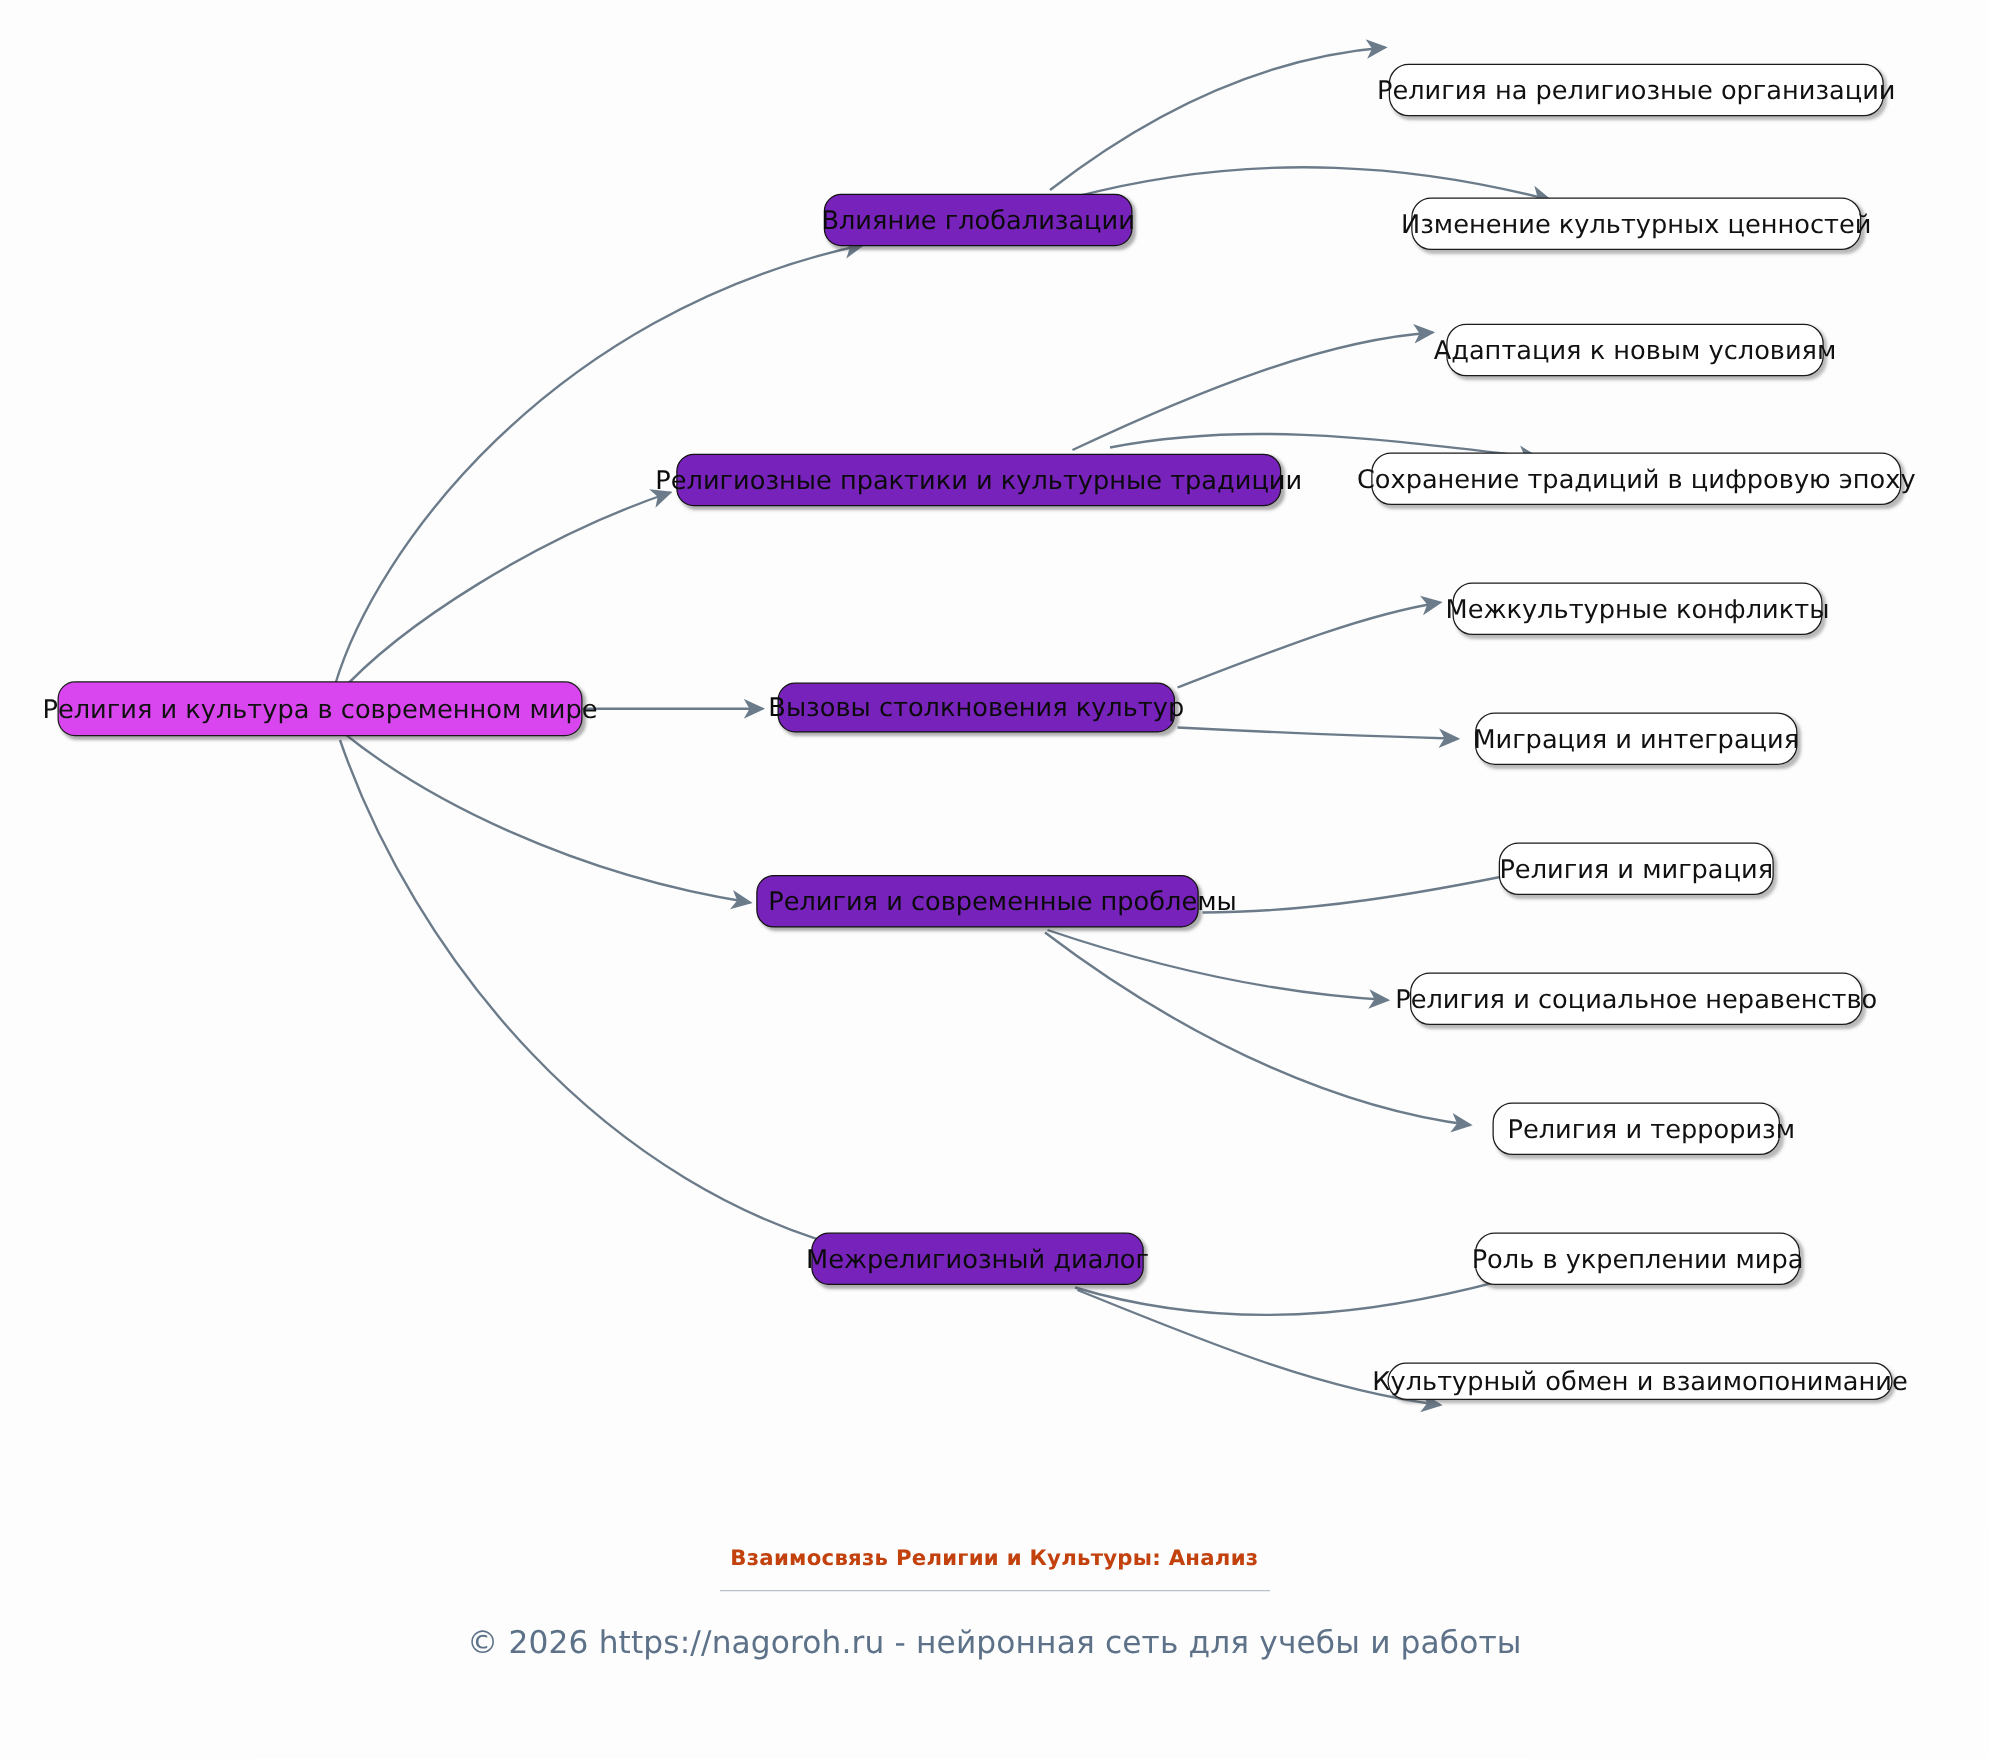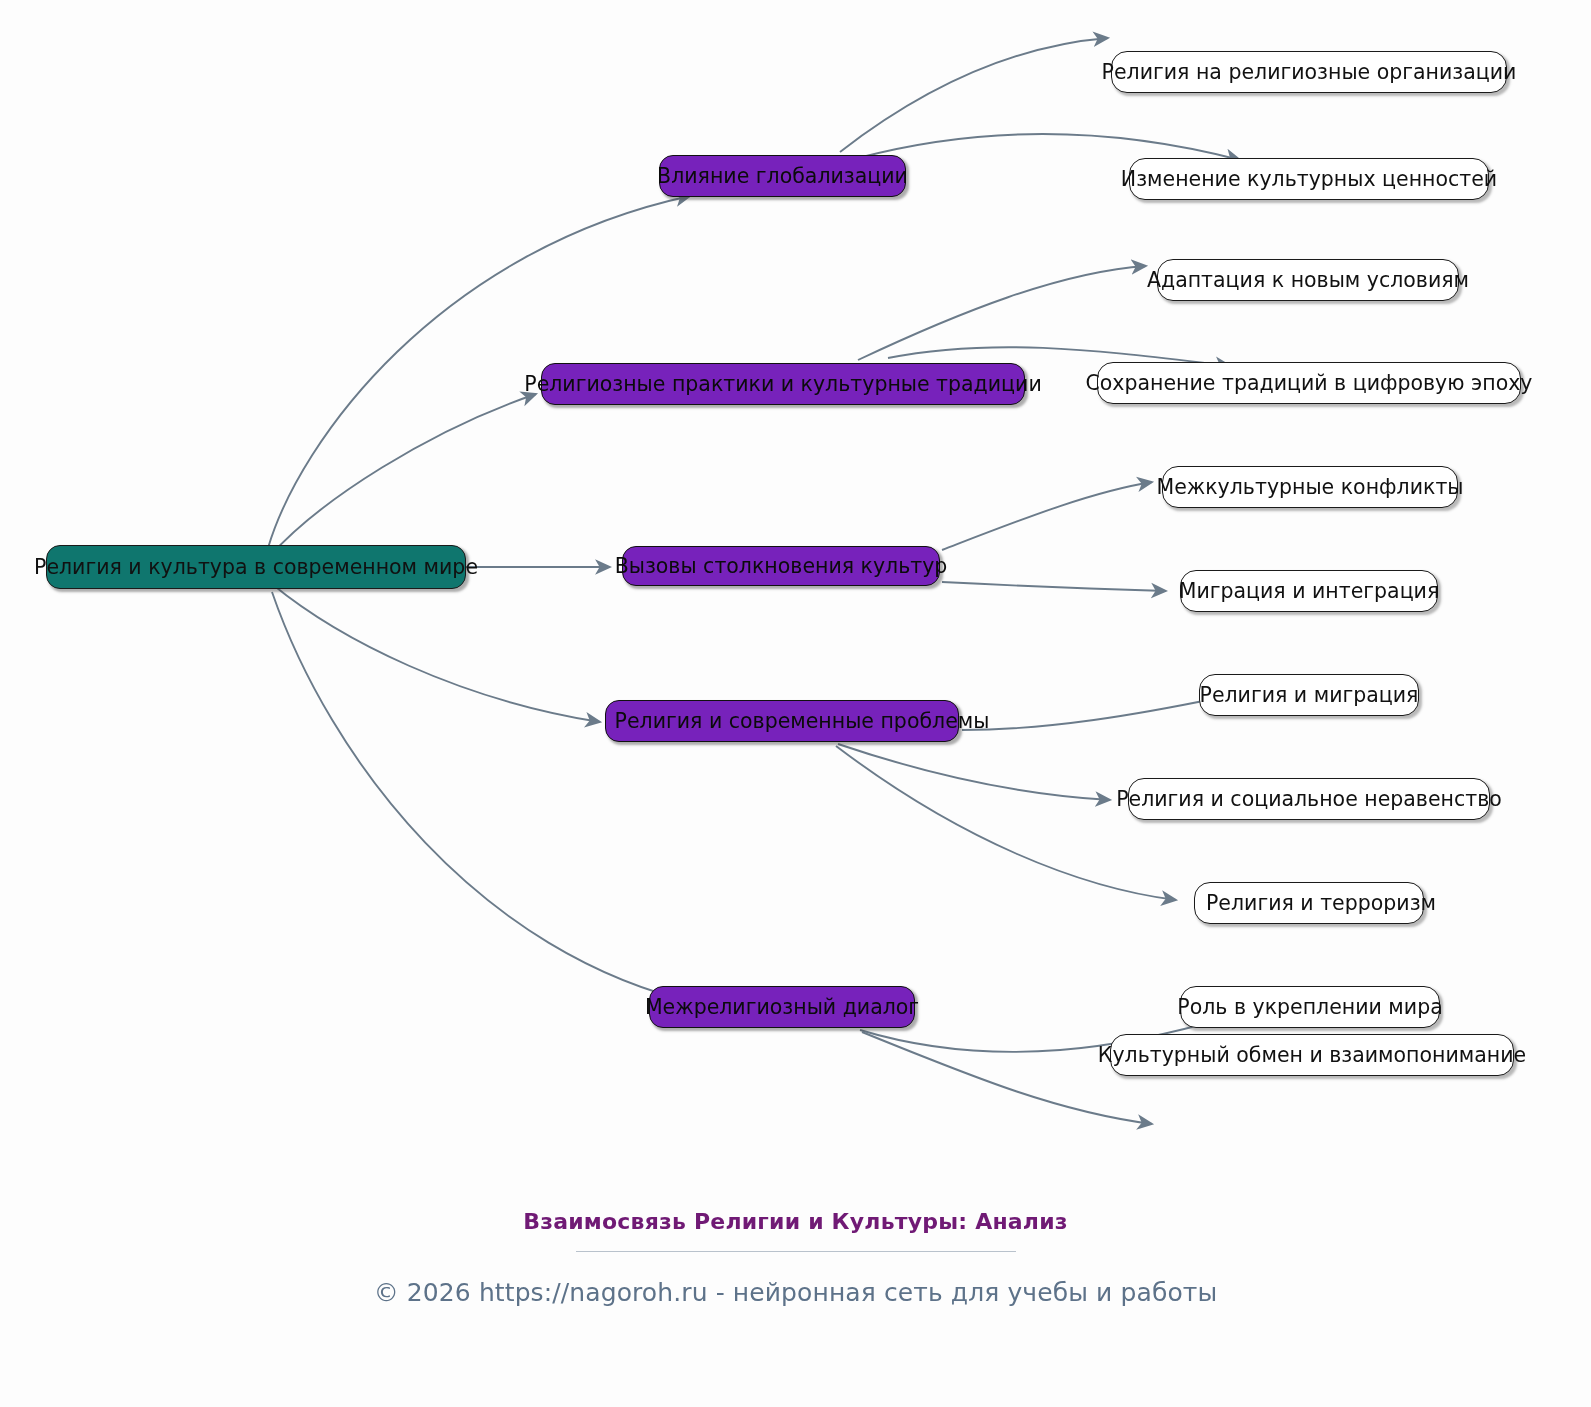--- a/index.html
+++ b/index.html
@@ -26,21 +26,21 @@
     position: absolute;
     box-sizing: border-box;
     display: flex;
     align-items: center;
     justify-content: center;
     border-radius: 14px;
     white-space: nowrap;
     line-height: 1;
   }
   .node-root {
-    background: #0f766e;
+    background: #d946ef;
     border: 1.6px solid #1a1a1a;
     color: #111111;
     font-size: 20.5px;
     box-shadow: 2.5px 2.5px 2.5px rgba(60,60,60,0.42);
   }
   .node-branch {
     background: #7722bb;
     border: 1.6px solid #111111;
     color: #0b0b0b;
     font-size: 20.5px;
@@ -58,25 +58,26 @@
     padding: 0 2px;
   }
   #footer {
     position: absolute;
     left: 0;
     top: 1208px;
     width: 1591px;
     text-align: center;
   }
   #footer-title {
-    color: #701a75;
-    font-size: 22px;
+    color: #c2410c;
+    font-size: 17px;
     font-weight: bold;
     line-height: 1.30;
     letter-spacing: 0.2px;
+    margin-top: 28px;
   }
   #footer-rule {
     width: 440px;
     height: 1px;
     background: #b9c2cc;
     margin: 14px auto 0 auto;
   }
   #footer-copy {
     margin-top: 26px;
     color: #5d7289;
@@ -167,21 +168,21 @@
   <div class="node node-leaf" style="left:1194px; top:882px; width:230px; height:42px;padding-left:24px;">
     <span class="node-label">Религия и терроризм</span>
   </div>
 
   <div class="node node-branch" style="left:649px; top:986px; width:266px; height:42px;">
     <span class="node-label">Межрелигиозный диалог</span>
   </div>
   <div class="node node-leaf" style="left:1180px; top:986px; width:260px; height:42px;">
     <span class="node-label">Роль в укреплении мира</span>
   </div>
-  <div class="node node-leaf" style="left:1110px; top:1034px; width:404px; height:42px;">
+  <div class="node node-leaf" style="left:1110px; top:1090px; width:404px; height:30px;">
     <span class="node-label">Культурный обмен и взаимопонимание</span>
   </div>
 
   <div id="footer">
     <div id="footer-title">
       <div>Взаимосвязь Религии и Культуры: Анализ</div>
     </div>
     <div id="footer-rule"></div>
     <div id="footer-copy">© 2026 https://nagoroh.ru - нейронная сеть для учебы и работы</div>
   </div>

